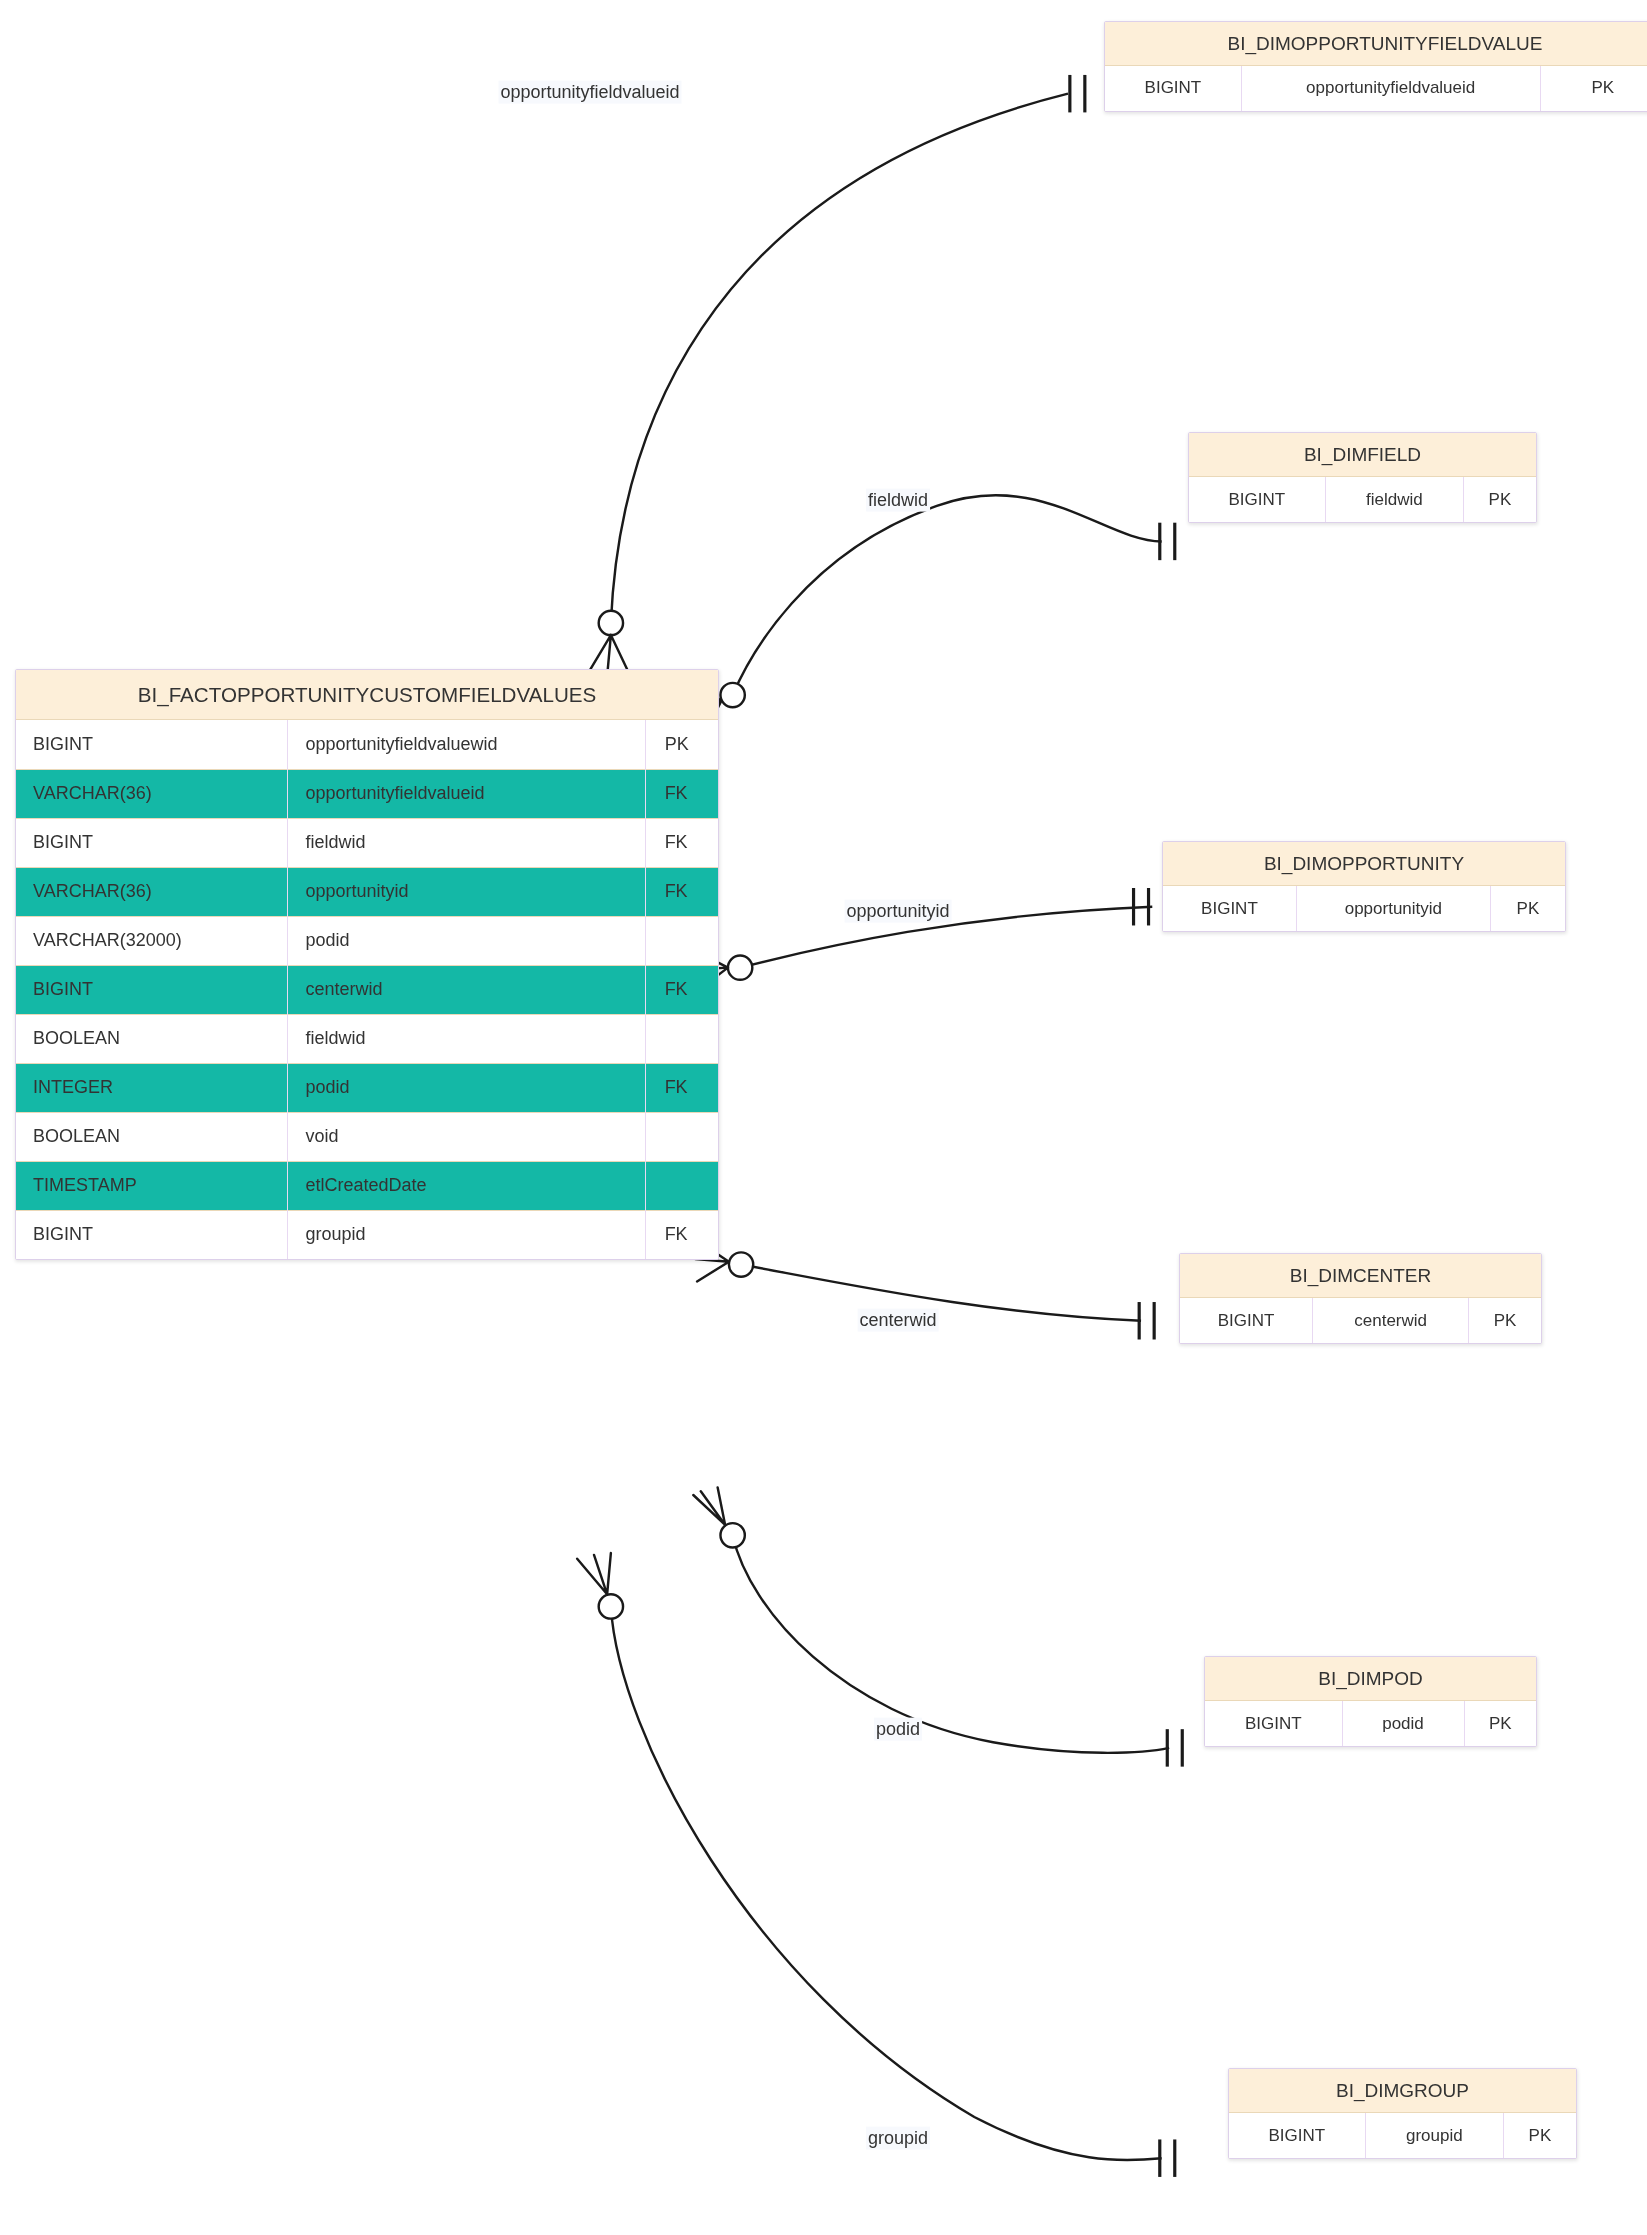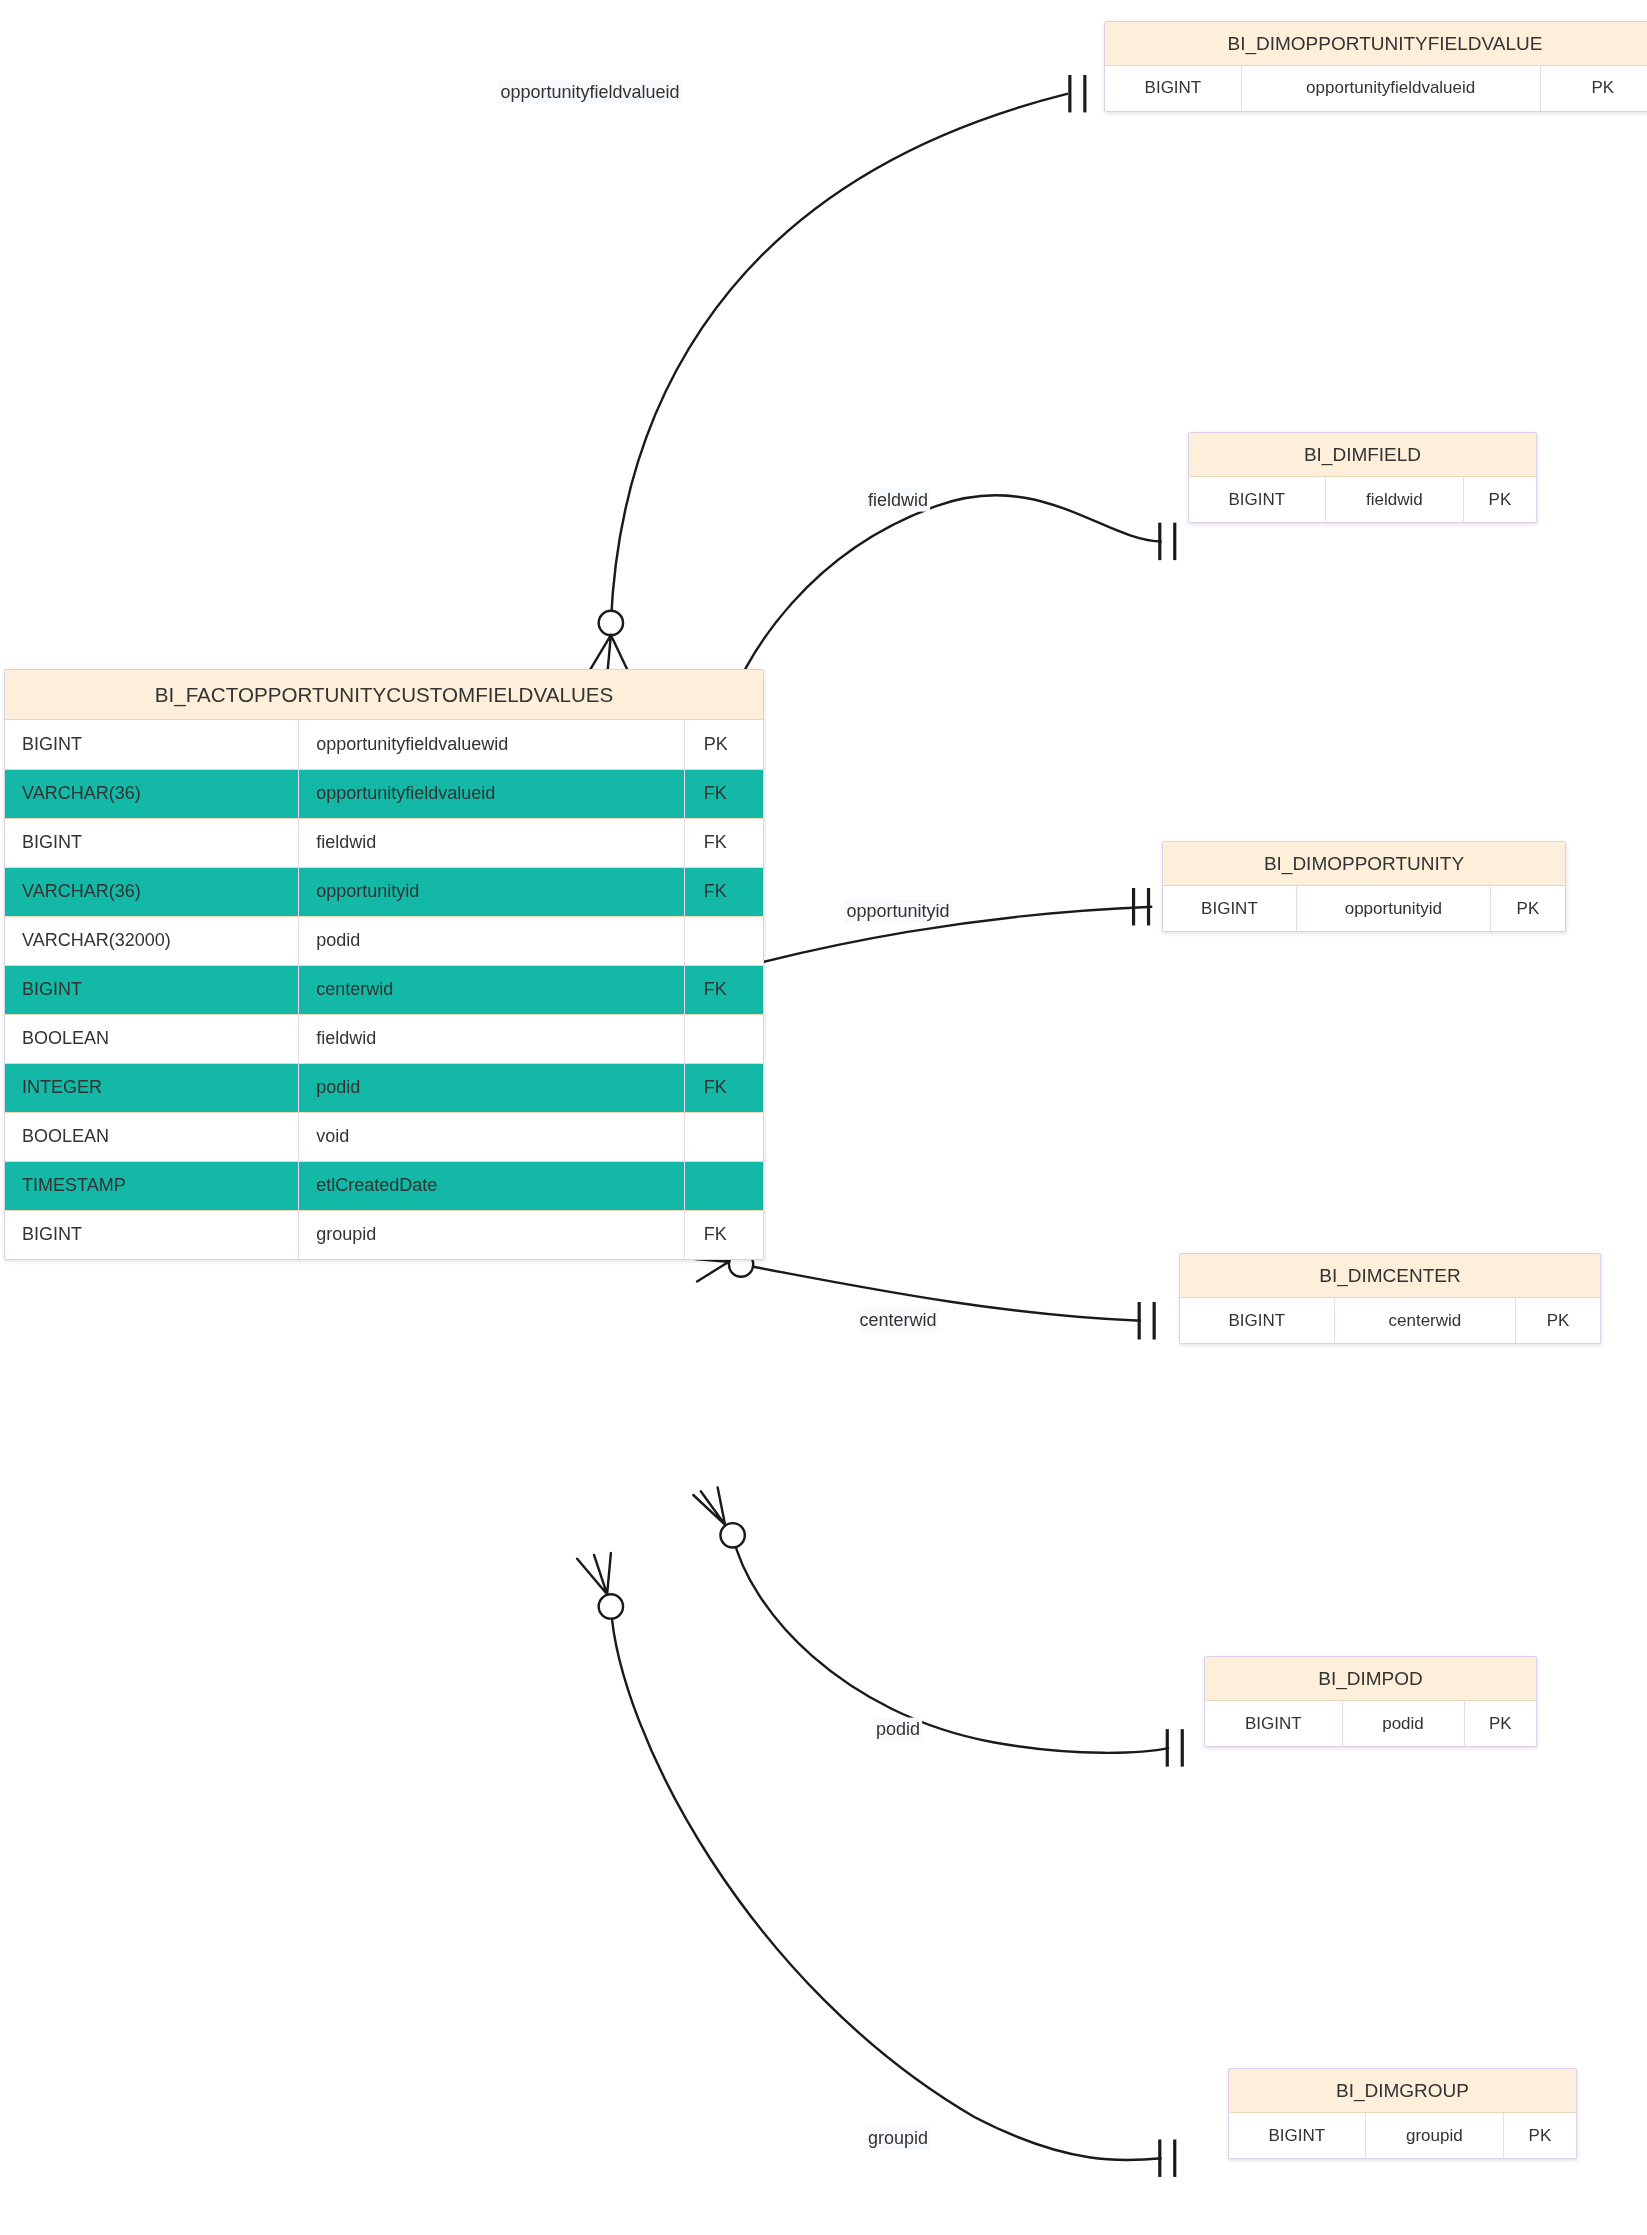--- a/index.html
+++ b/index.html
@@ -65,23 +65,23 @@
   }
   .attr-row:first-child .attr-cell {
     border-top: none;
   }
   .attr-cell.key {
     border-right: none;
     text-align: left;
   }
   
   #fact-table {
-    left: 4px;
+    left: 15px;
     top: 669px;
-    width: 760px;
+    width: 704px;
   }
   #fact-table .entity-header {
     height: 50px;
     line-height: 50px;
     font-size: 20.6px;
   }
   #fact-table .attr-cell {
     height: 49px;
     font-size: 18px;
     padding: 0 17px;
@@ -261,21 +261,21 @@
     <div class="entity-header">BI_DIMOPPORTUNITY</div>
     <div class="entity-rows">
       <div class="attr-row even">
         <div class="attr-cell type" style="width:137px;">BIGINT</div>
         <div class="attr-cell name" style="width:199px;">opportunityid</div>
         <div class="attr-cell key" style="width:77px;">PK</div>
       </div>
     </div>
   </div>
 
-  <div class="entity dim" style="left:1179px; top:1253px; width:422px;">
+  <div class="entity dim" style="left:1179px; top:1253px; width:363px;">
     <div class="entity-header">BI_DIMCENTER</div>
     <div class="entity-rows">
       <div class="attr-row even">
         <div class="attr-cell type" style="width:137px;">BIGINT</div>
         <div class="attr-cell name" style="width:161px;">centerwid</div>
         <div class="attr-cell key" style="width:75px;">PK</div>
       </div>
     </div>
   </div>
 

